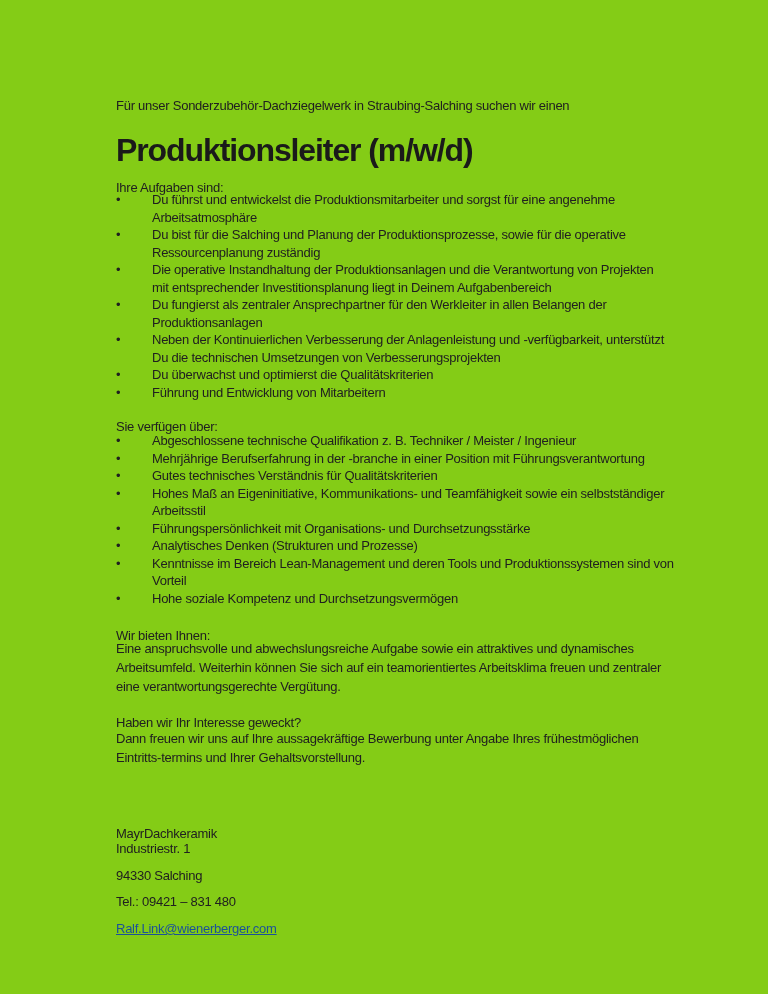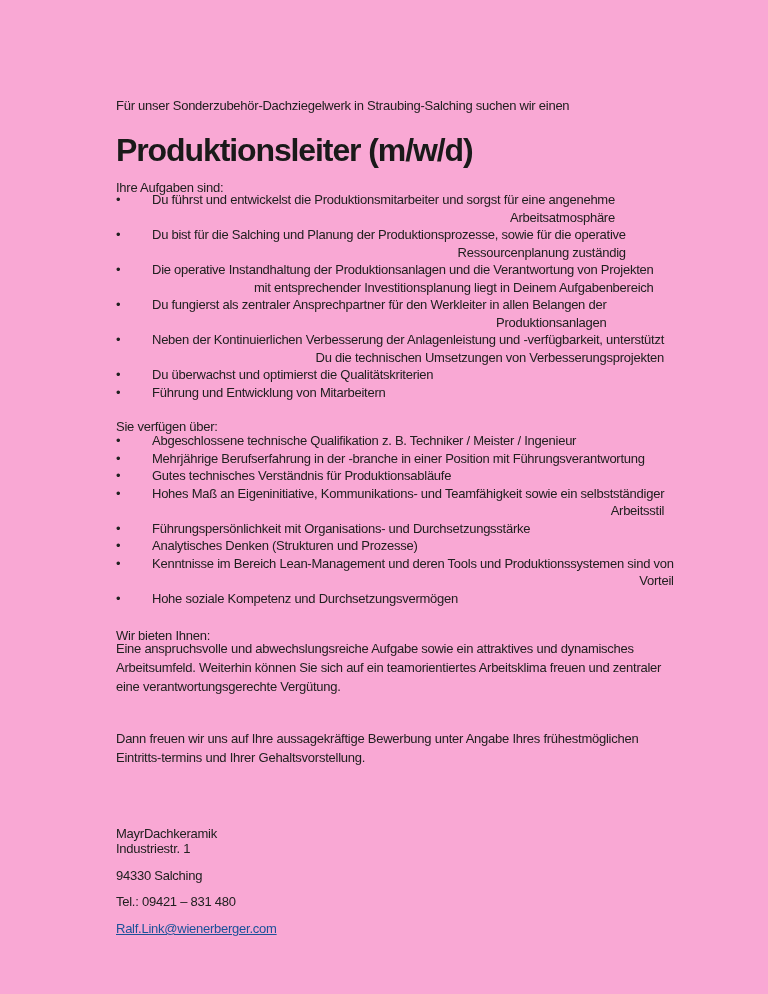--- a/index.html
+++ b/index.html
@@ -4,21 +4,21 @@
 <style>
   html, body {
     margin: 0;
     padding: 0;
     background: #ffffff;
   }
   .page {
     position: relative;
     width: 768px;
     height: 994px;
-    background: #f9a8d4;
+    background: #84cc16;
     overflow: hidden;
     font-family: "Liberation Sans", "DejaVu Sans", sans-serif;
     font-size: 13px;
     letter-spacing: -0.25px;
     color: #202020;
   }
   .abs { position: absolute; left: 116px; }
   .line {
     white-space: nowrap;
     line-height: 18px;
@@ -36,21 +36,21 @@
     padding: 0;
     list-style: none;
   }
   ul.list li { display: flex; }
   .dot {
     flex: 0 0 36px;
     width: 36px;
     line-height: 17.5px;
   }
   .dot::before { content: "\2022"; }
-  .li-lines { display: block; text-align: right; }
+  .li-lines { display: block; }
   .ln {
     display: block;
     line-height: 17.5px;
     white-space: nowrap;
   }
   .para .ln { line-height: 19px; }
   a.email {
     color: #1b5199;
     text-decoration: underline;
   }
@@ -127,21 +127,21 @@
     </li>
     <li>
       <span class="dot"></span>
       <span class="li-lines">
         <span class="ln">Mehrjährige Berufserfahrung in der -branche in einer Position mit Führungsverantwortung</span>
       </span>
     </li>
     <li>
       <span class="dot"></span>
       <span class="li-lines">
-        <span class="ln">Gutes technisches Verständnis für Produktionsabläufe</span>
+        <span class="ln">Gutes technisches Verständnis für Qualitätskriterien</span>
       </span>
     </li>
     <li>
       <span class="dot"></span>
       <span class="li-lines">
         <span class="ln">Hohes Maß an Eigeninitiative, Kommunikations- und Teamfähigkeit sowie ein selbstständiger</span>
         <span class="ln">Arbeitsstil</span>
       </span>
     </li>
     <li>
@@ -172,20 +172,21 @@
   </ul>
 
   <p class="abs line" style="top:614px;">Wir bieten Ihnen:</p>
 
   <div class="abs para" style="top:639px;">
     <span class="ln">Eine anspruchsvolle und abwechslungsreiche Aufgabe sowie ein attraktives und dynamisches</span>
     <span class="ln">Arbeitsumfeld. Weiterhin können Sie sich auf ein teamorientiertes Arbeitsklima freuen und zentraler</span>
     <span class="ln">eine verantwortungsgerechte Vergütung.</span>
   </div>
 
+  <p class="abs line" style="top:701px;">Haben wir Ihr Interesse geweckt?</p>
 
   <div class="abs para" style="top:729px;">
     <span class="ln">Dann freuen wir uns auf Ihre aussagekräftige Bewerbung unter Angabe Ihres frühestmöglichen</span>
     <span class="ln">Eintritts-termins und Ihrer Gehaltsvorstellung.</span>
   </div>
 
   <p class="abs line" style="top:801px;margin-top:24px;">MayrDachkeramik</p>
   <p class="abs line" style="top:827px;">Industriestr. 1</p>
   <p class="abs line" style="top:854px;">94330 Salching</p>
   <p class="abs line" style="top:880px;text-align:right;">Tel.: 09421 – 831 480</p>

